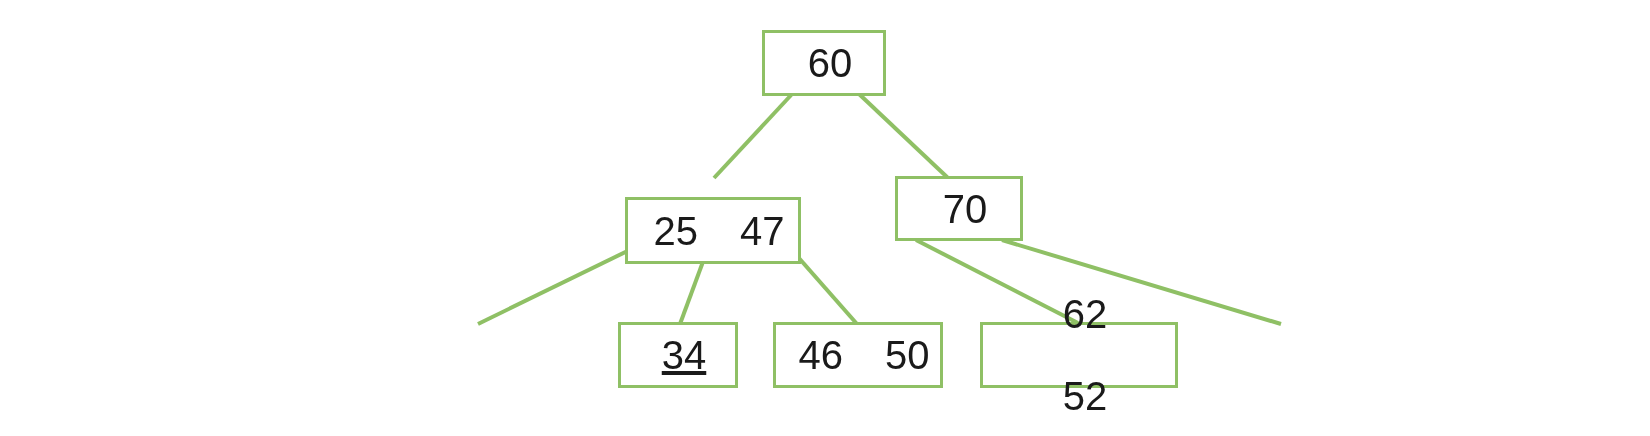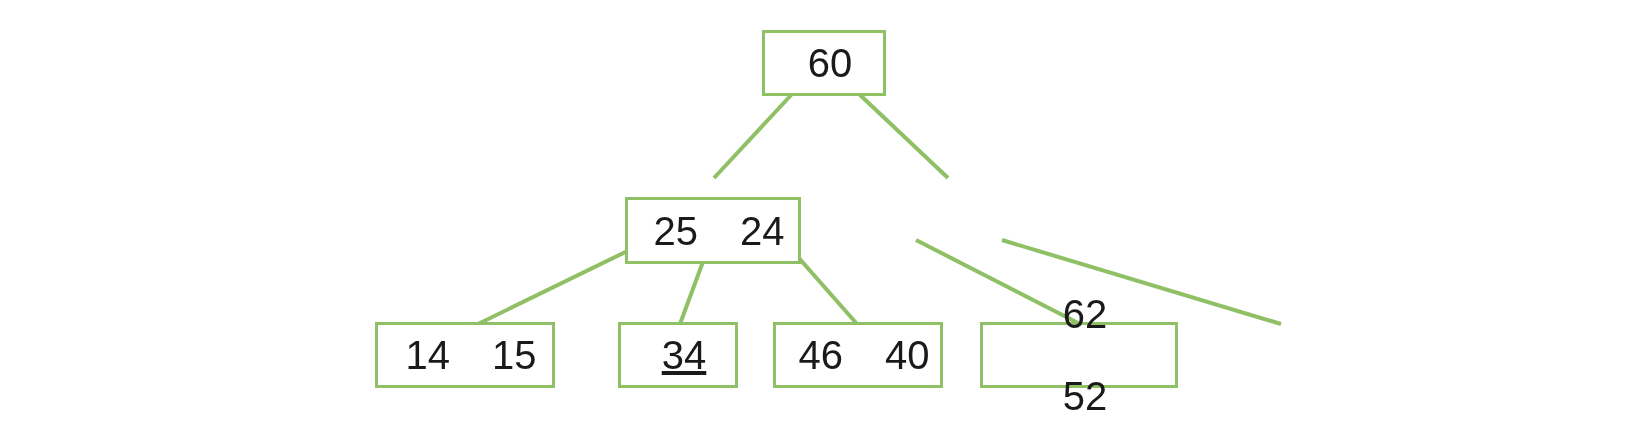--- a/index.html
+++ b/index.html
@@ -52,32 +52,31 @@
     <line x1="916" y1="240" x2="1078" y2="323" stroke-width="4" stroke="#8FC065"></line>
     <line x1="1002" y1="240" x2="1281" y2="324" stroke-width="4" stroke="#8FC065"></line>
   </svg>
 
   <div class="node" style="left:762px; top:30px; width:124px; height:66px;">
     <span class="key">60</span>
   </div>
 
   <div class="node" style="left:625px; top:176px; width:176px; height:67px;margin-top:21px;">
     <span class="key">25</span>
-    <span class="key">24</span>
+    <span class="key">47</span>
+  </div>
+  <div class="node" style="left:895px; top:176px; width:128px; height:65px;">
+    <span class="key">70</span>
   </div>
 
-  <div class="node" style="left:375px; top:322px; width:180px; height:66px;">
-    <span class="key">14</span>
-    <span class="key">15</span>
-  </div>
   <div class="node" style="left:618px; top:322px; width:120px; height:66px;text-decoration:underline;">
     <span class="key">34</span>
   </div>
   <div class="node" style="left:773px; top:322px; width:170px; height:66px;">
     <span class="key">46</span>
-    <span class="key">40</span>
+    <span class="key">50</span>
   </div>
   <div class="node" style="left:980px; top:322px; width:198px; height:66px;flex-direction:column;">
     <span class="key">62</span>
     <span class="key">52</span>
   </div>
 
 </div>
 
 </body></html>

